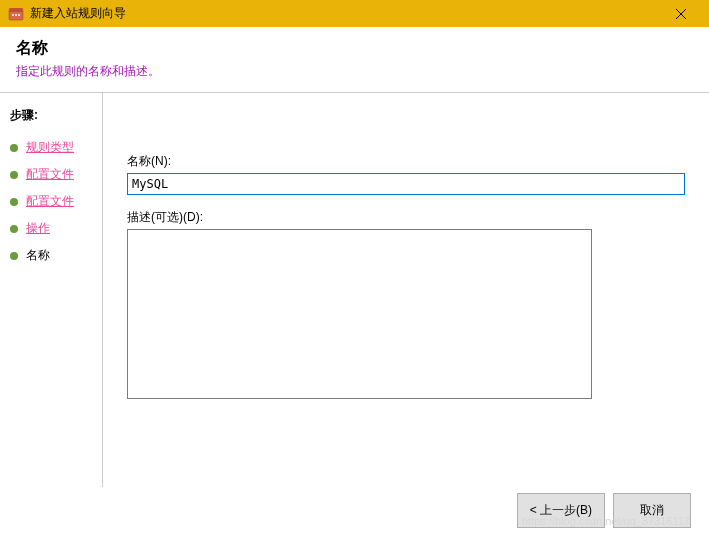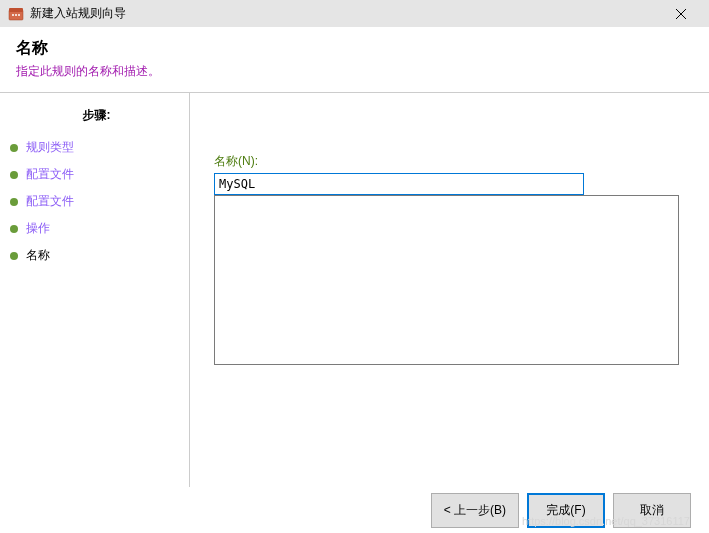--- a/index.html
+++ b/index.html
@@ -10,21 +10,21 @@
       width: 709px;
       height: 533px;
       overflow: hidden;
       position: relative;
     }
     .titlebar {
       display: flex;
       align-items: center;
       height: 28px;
       padding: 0 8px;
-      background: #e5e5e5;
+      background: #eab308;
       border-bottom: 1px solid #fff;
       justify-content: space-between;
     }
     .titlebar .app-icon {
       width: 16px;
       height: 16px;
       margin-right: 6px;
     }
     .titlebar .title-text {
       flex: 1;
@@ -61,51 +61,50 @@
     .sidebar {
       width: 190px;
       border-right: 1px solid #ccc;
       padding: 10px 6px;
       background: #fff;
     }
     .steps-header {
       font-weight: bold;
       font-size: 12px;
       margin: 4px 0 10px 4px;
-      text-align: center;
     }
     .step-item {
       display: flex;
       align-items: center;
       padding: 5px 4px;
       font-size: 12px;
       cursor: pointer;
     }
     .step-bullet {
       width: 8px;
       height: 8px;
       border-radius: 50%;
       background: #6a9c3a;
       margin-right: 8px;
       flex-shrink: 0;
     }
-    .step-link { color: #8b5cf6; }
+    .step-link { color: #ec4899; text-decoration: underline; }
     .step-current { color: #000; }
     .main {
       flex: 1;
       padding: 60px 24px 10px 24px;
       position: relative;
     }
     .field-label {
       font-size: 12px;
       margin-bottom: 3px;
-      color: #4d7c0f;
+      color: #000000;
     }
     .text-input {
-      width: 370px;
+      width: 558px;
       height: 22px;
       border: 1px solid #0078d7;
       padding: 2px 4px;
       font-size: 12px;
       font-family: "SimSun", monospace;
       outline: none;
     }
     .desc-label { margin-top: 14px; }
     .textarea-input {
       width: 465px;
@@ -202,23 +201,23 @@
     <div class="step-item">
       <span class="step-bullet"></span>
       <span class="step-current">名称</span>
     </div>
   </div>
 
   <div class="main">
     <div class="field-label">名称(N):</div>
     <input type="text" class="text-input" value="MySQL" style="">
 
+    <div class="field-label desc-label">描述(可选)(D):</div>
     <textarea class="textarea-input" value="" style=""></textarea>
   </div>
 </div>
 
 <div class="footer">
   <button class="btn">&lt; 上一步(B)</button>
-  <button class="btn btn-primary">完成(F)</button>
   <button class="btn">取消</button>
 </div>
 
 <div class="watermark">https://blog.csdn.net/qq_37316117</div>
 
 </body></html>

